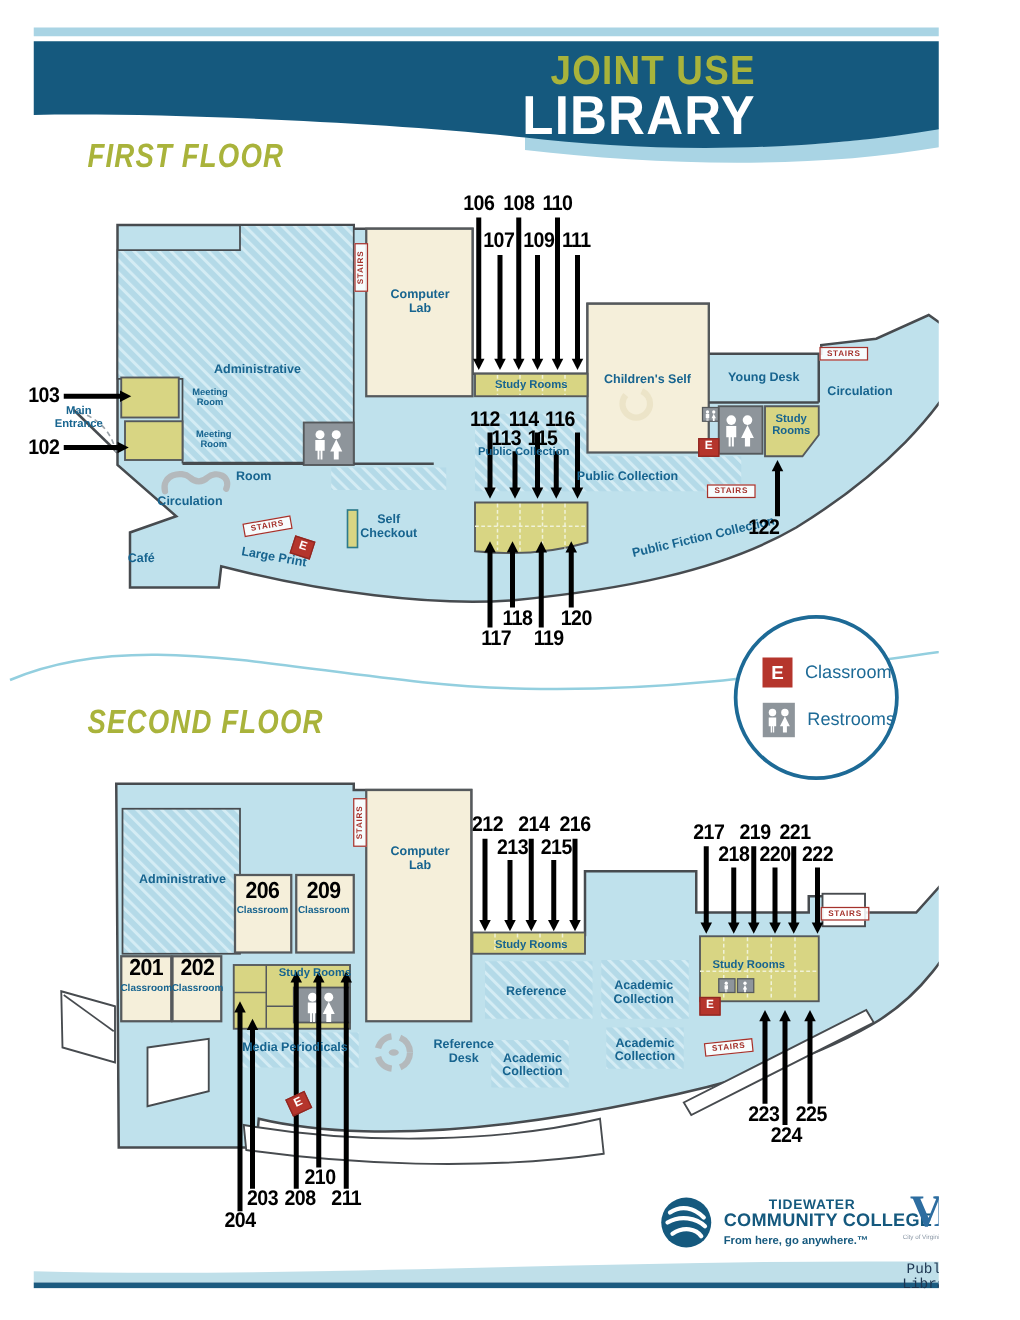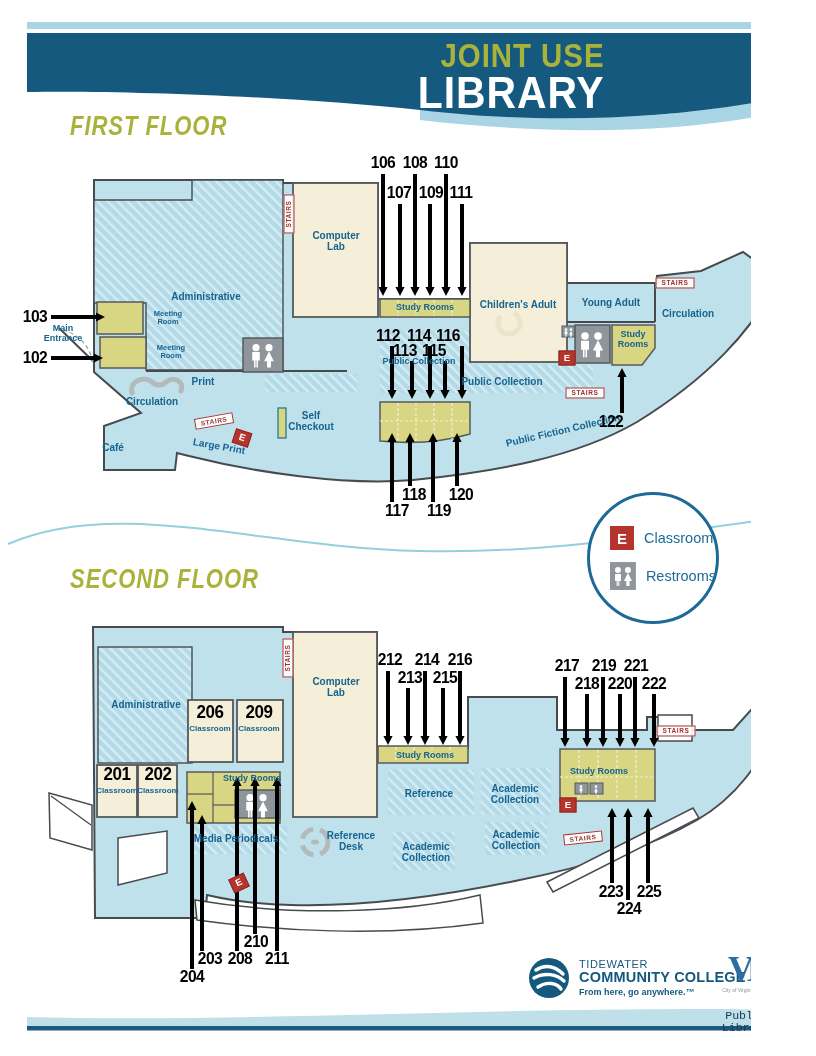--- a/index.html
+++ b/index.html
@@ -35,21 +35,21 @@
           border-radius:50%;background:#fff;z-index:6;display:flex;flex-direction:column;
           justify-content:center;gap:12px;padding-left:20px;box-sizing:border-box;}
   .leg-row{display:flex;align-items:center;gap:10px;}
   .leg-e{width:24px;height:24px;background:#b5352c;color:#fff;font-weight:bold;font-size:15px;
          display:flex;align-items:center;justify-content:center;}
   .leg-label{color:#1d6a96;font-size:14.5px;}
   .divider-svg{position:absolute;left:0;top:478px;z-index:0;pointer-events:none;}
   
   .tcc{position:absolute;left:527px;top:956px;display:flex;align-items:flex-start;gap:8px;z-index:3;}
   .tcc-text{line-height:1.02;padding-top:3px;}
-  .tcc-t1{font-size:11px;font-weight:normal;color:#15597e;letter-spacing:.6px;}
+  .tcc-t1{font-size:11px;font-weight:bold;color:#15597e;letter-spacing:.6px;margin-left:36px;}
   .tcc-t2{font-size:14.5px;font-weight:bold;color:#15597e;letter-spacing:.2px;}
   .tcc-t3{font-size:9px;font-weight:bold;color:#15597e;margin-top:3px;}
   .vb{position:absolute;left:708px;top:951px;width:76px;text-align:center;z-index:3;line-height:1;}
   .vb-mono{font-family:"Liberation Serif",serif;font-size:36px;font-weight:bold;color:#2d6da0;letter-spacing:-7px;}
   .vb-city{font-size:5px;color:#8a97a5;margin-top:1px;}
   .vb-name{font-family:Liberation Mono, monospace;font-size:11.5px;color:#1d3550;margin-top:17px;}
   .band-svg{position:absolute;left:0;top:1000px;z-index:1;}
 </style>
 </head>
 <body>
@@ -178,28 +178,28 @@
           <line x1="607" y1="263" x2="607" y2="225"></line>
           <polygon points="607,218 611.6,227 602.4,227"></polygon>
         </g>
     </svg>
     <div class="labels">
         <div class="lbl area" style="left: 191px; top: 147px; transform: translate(-50%, -50%);">Administrative</div>
         <div class="lbl area xs" style="left: 105px; top: 168px; width: 36px; white-space: normal; transform: translate(-50%, -50%);">Meeting Room</div>
         <div class="lbl area xs" style="left: 108px; top: 202px; width: 36px; white-space: normal; transform: translate(-50%, -50%);">Meeting Room</div>
         <div class="lbl area" style="left: 321px; top: 92px; width: 58px; white-space: normal; transform: translate(-50%, -50%);">Computer Lab</div>
         <div class="lbl area sm" style="left: 410px; top: 158px; transform: translate(-50%, -50%);">Study Rooms</div>
-        <div class="lbl area" style="left: 503px; top: 155px; transform: translate(-50%, -50%);">Children's Adult</div>
-        <div class="lbl area" style="left: 596px; top: 153px; transform: translate(-50%, -50%);">Young Adult</div>
+        <div class="lbl area" style="left: 503px; top: 155px; transform: translate(-50%, -50%);">Children's Self</div>
+        <div class="lbl area" style="left: 596px; top: 153px; transform: translate(-50%, -50%);">Young Desk</div>
         <div class="lbl area" style="left: 673px; top: 164px; transform: translate(-50%, -50%);">Circulation</div>
         <div class="lbl area sm" style="left: 618px; top: 190px; width: 42px; white-space: normal; transform: translate(-50%, -50%);">Study Rooms</div>
         <div class="lbl area sm" style="left: 404px; top: 212px; transform: translate(-50%, -50%);">Public Collection</div>
         <div class="lbl area" style="left: 487px; top: 232px; transform: translate(-50%, -50%);">Public Collection</div>
         <div class="lbl area" style="left: 548px; top: 281px; transform: translate(-50%, -50%) rotate(-13deg);">Public Fiction Collection</div>
-        <div class="lbl area" style="left: 188px; top: 232px; transform: translate(-50%, -50%);">Print</div>
+        <div class="lbl area" style="left: 188px; top: 232px; transform: translate(-50%, -50%);">Room</div>
         <div class="lbl area" style="left: 137px; top: 252px; transform: translate(-50%, -50%);">Circulation</div>
         <div class="lbl area" style="left: 98px; top: 298px; transform: translate(-50%, -50%); text-align: right;">Café</div>
         <div class="lbl area" style="left: 204px; top: 297px; transform: translate(-50%, -50%) rotate(10deg);">Large Print</div>
         <div class="lbl area" style="left: 296px; top: 272px; width: 48px; white-space: normal; transform: translate(-50%, -50%);">Self Checkout</div>
         <div class="lbl area sm" style="left: 48px; top: 184px; width: 50px; white-space: normal; transform: translate(-50%, -50%);">Main Entrance</div>
         <div class="lbl num" style="left: 20px; top: 167px; transform: translate(-50%, -50%) scale(0.92, 1);">103</div>
         <div class="lbl num" style="left: 20px; top: 208px; transform: translate(-50%, -50%) scale(0.92, 1);">102</div>
         <div class="lbl num" style="left: 368px; top: 13px; transform: translate(-50%, -50%) scale(0.92, 1);">106</div>
         <div class="lbl num" style="left: 400px; top: 13px; transform: translate(-50%, -50%) scale(0.92, 1);">108</div>
         <div class="lbl num" style="left: 431px; top: 13px; transform: translate(-50%, -50%) scale(0.92, 1);">110</div>
@@ -368,21 +368,21 @@
         <div class="lbl area cap" style="left: 195px; top: 174px; transform: translate(-50%, -50%);">Classroom</div>
         <div class="lbl num lg" style="left: 244px; top: 157px; transform: translate(-50%, -50%) scale(0.92, 1);">209</div>
         <div class="lbl area cap" style="left: 244px; top: 174px; transform: translate(-50%, -50%);">Classroom</div>
         <div class="lbl num lg" style="left: 102px; top: 219px; transform: translate(-50%, -50%) scale(0.92, 1);">201</div>
         <div class="lbl area cap" style="left: 102px; top: 236px; transform: translate(-50%, -50%);">Classroom</div>
         <div class="lbl num lg" style="left: 143px; top: 219px; transform: translate(-50%, -50%) scale(0.92, 1);">202</div>
         <div class="lbl area cap" style="left: 143px; top: 236px; transform: translate(-50%, -50%);">Classroom</div>
         <div class="lbl area" style="left: 321px; top: 133px; width: 58px; white-space: normal; transform: translate(-50%, -50%);">Computer Lab</div>
         <div class="lbl area sm" style="left: 237px; top: 224px; transform: translate(-50%, -50%);">Study Rooms</div>
         <div class="lbl area" style="left: 221px; top: 284px; transform: translate(-50%, -50%);">Media Periodicals</div>
-        <div class="lbl area" style="left: 336px; top: 287px; width: 60px; white-space: normal; transform: translate(-50%, -50%);">Reference Desk</div>
+        <div class="lbl area" style="left: 356px; top: 287px; width: 60px; white-space: normal; transform: translate(-50%, -50%);">Reference Desk</div>
         <div class="lbl area sm" style="left: 410px; top: 201px; transform: translate(-50%, -50%);">Study Rooms</div>
         <div class="lbl area" style="left: 414px; top: 239px; transform: translate(-50%, -50%);">Reference</div>
         <div class="lbl area" style="left: 500px; top: 240px; width: 64px; white-space: normal; transform: translate(-50%, -50%);">Academic Collection</div>
         <div class="lbl area" style="left: 411px; top: 298px; width: 64px; white-space: normal; transform: translate(-50%, -50%);">Academic Collection</div>
         <div class="lbl area" style="left: 501px; top: 286px; width: 64px; white-space: normal; transform: translate(-50%, -50%);">Academic Collection</div>
         <div class="lbl area sm" style="left: 584px; top: 217px; transform: translate(-50%, -50%);">Study Rooms</div>
         <div class="lbl num" style="left: 375px; top: 105px; transform: translate(-50%, -50%) scale(0.92, 1);">212</div>
         <div class="lbl num" style="left: 412px; top: 105px; transform: translate(-50%, -50%) scale(0.92, 1);">214</div>
         <div class="lbl num" style="left: 445px; top: 105px; transform: translate(-50%, -50%) scale(0.92, 1);">216</div>
         <div class="lbl num" style="left: 395px; top: 123px; transform: translate(-50%, -50%) scale(0.92, 1);">213</div>

